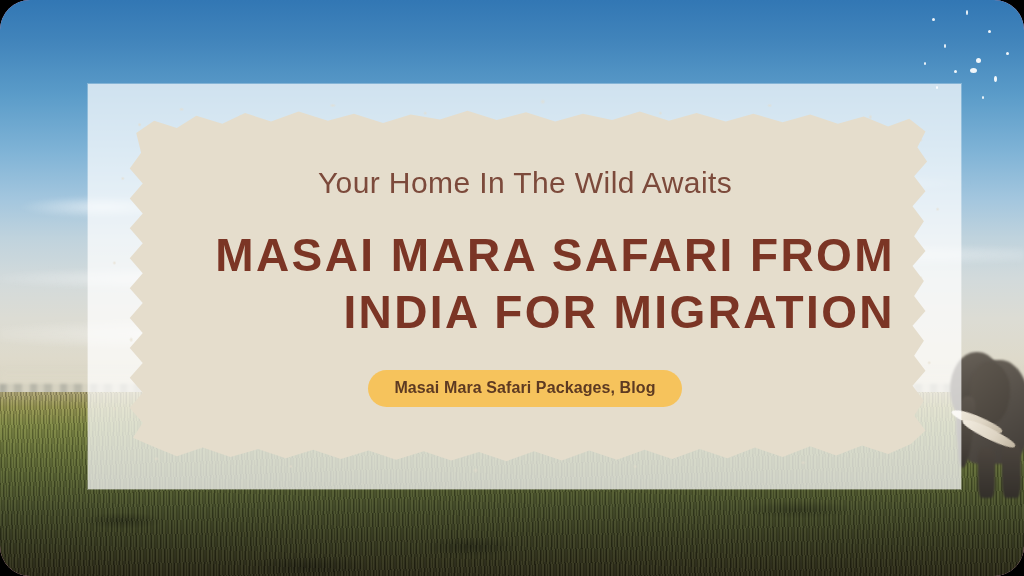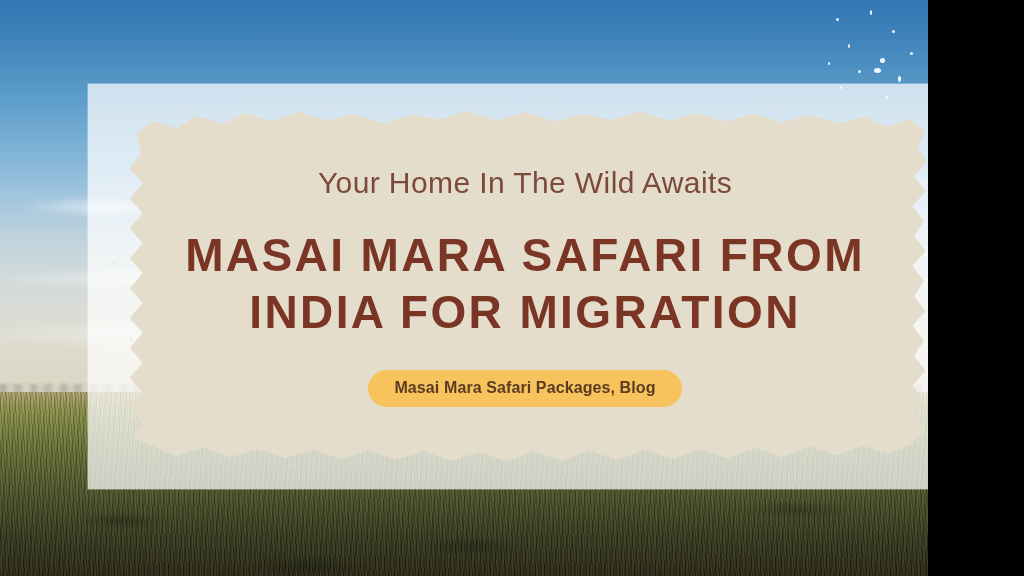--- a/index.html
+++ b/index.html
@@ -7,24 +7,25 @@
     margin: 0;
     padding: 0;
     background: #000;
   }
   body {
     font-family: "Liberation Sans", sans-serif;
   }
 
   .banner {
     position: relative;
-    width: 928px;
+    width: 1024px;
     height: 576px;
     overflow: hidden;
     background: #f9a8d4;
+    border-radius: 30px;
   }
 
   
   .photo {
     position: absolute;
     inset: 0;
     overflow: hidden;
   }
 
   
@@ -324,20 +325,21 @@
   }
   .headline {
     font-size: 46px;
     font-weight: 700;
     color: #7b3525;
     letter-spacing: 2.4px;
     line-height: 1.22;
     text-transform: uppercase;
     margin: 12px 0 30px 0;
     max-width: 740px;
+    text-align: right;
   }
   .badge {
     display: inline-block;
     background: #f6c35c;
     color: #5d3a22;
     font-size: 16px;
     font-weight: 600;
     letter-spacing: .1px;
     padding: 8px 26px 9px 26px;
     border-radius: 999px;

